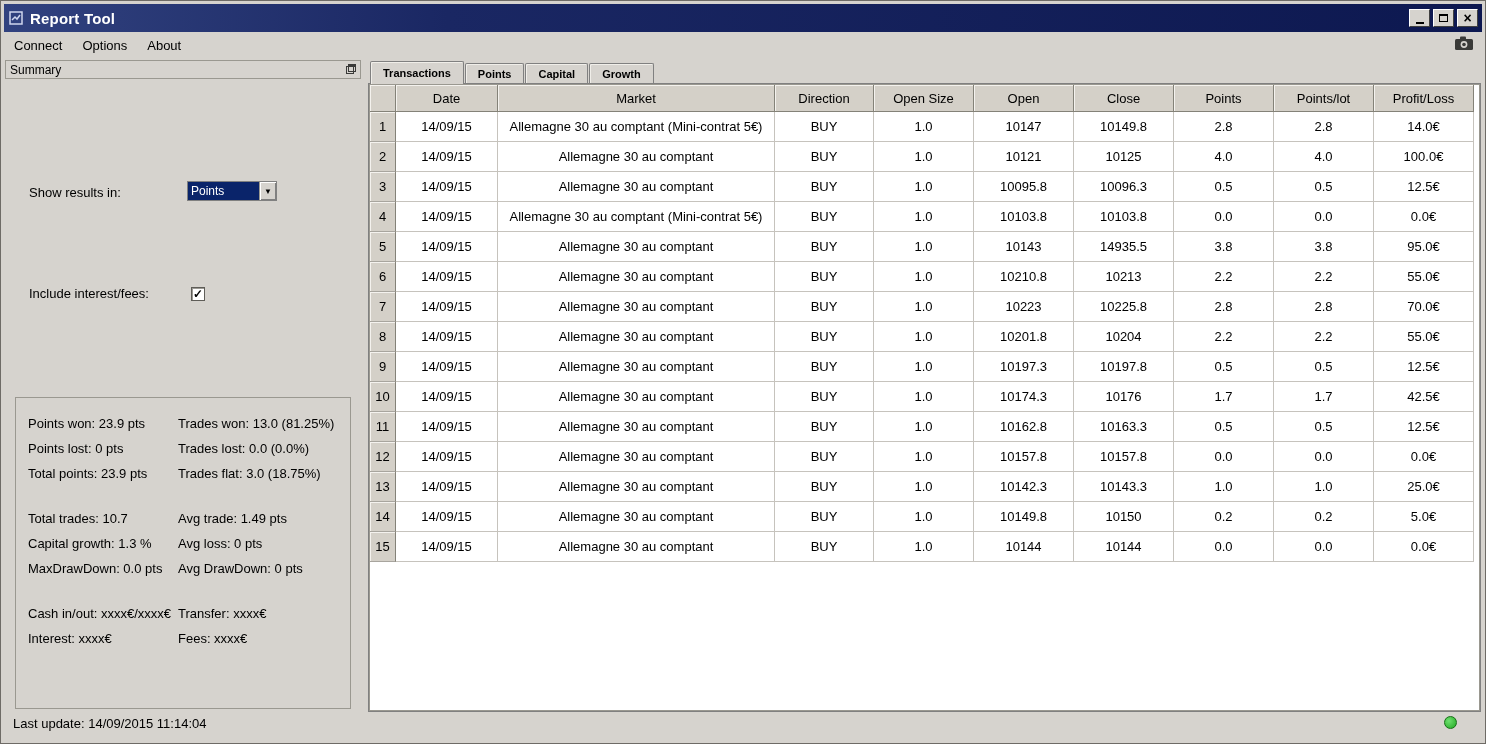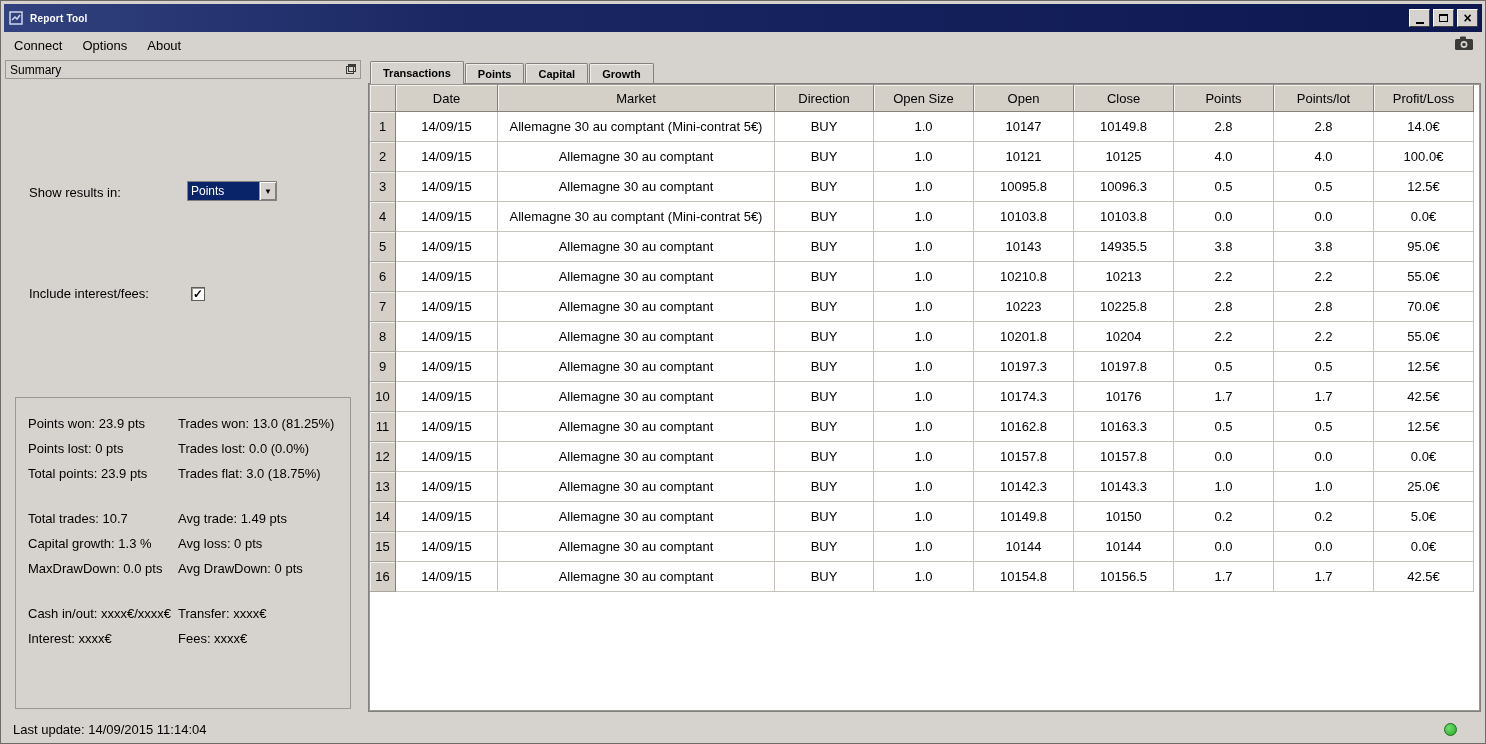--- a/index.html
+++ b/index.html
@@ -12,21 +12,21 @@
     width:1486px; height:744px; background:#d6d3ce;
     border:1px solid #6e6b66; display:flex; flex-direction:column; padding:3px 3px 0 3px;
   }
   
   .titlebar {
     height:28px; flex:0 0 28px;
     background:linear-gradient(90deg,#31427f 0%,#1a2763 30%,#0d1850 100%);
     display:flex; align-items:center; gap:6px; padding:0 4px; color:#fff;
   }
   .app-icon { width:16px; height:16px; display:flex; align-items:center; justify-content:center; }
-  .title-text { font-weight:bold; font-size:10px; letter-spacing:.2px; }
+  .title-text { font-weight:bold; font-size:15px; letter-spacing:.2px; }
   .win-buttons { margin-left:auto; display:flex; gap:3px; align-items:center; }
   .win-btn {
     width:21px; height:18px; background:#d6d3ce; color:#000;
     border:1px solid #fff; border-right-color:#404040; border-bottom-color:#404040;
     display:flex; align-items:center; justify-content:center; font-size:12px; line-height:1;
     cursor:default;
   }
   .win-btn.close { font-weight:bold; font-size:14px; }
   .glyph-min { display:block; width:8px; height:2px; background:#000; margin-top:9px; }
   .glyph-max { display:block; width:9px; height:8px; border:1px solid #000; border-top-width:2px; }
@@ -97,21 +97,21 @@
   .rownum {
     height:30px; background:#d4d0c8; font-weight:normal; font-size:13px; text-align:center;
     border-right:1px solid #848278; border-bottom:1px solid #a8a59e;
     box-shadow:inset 1px 1px 0 #f4f2ee;
   }
   .cell {
     height:30px; background:#fff; text-align:center; font-size:13px;
     border-right:1px solid #c6c3bd; border-bottom:1px solid #c6c3bd; padding:0 2px;
   }
   
-  .statusbar { height:27px; flex:0 0 27px; display:flex; align-items:center; padding:0 9px; }
+  .statusbar { height:27px; flex:0 0 27px; display:flex; padding:0 9px; }
   .status-dot {
     margin-left:auto; width:13px; height:13px; border-radius:50%;
     background:radial-gradient(circle at 35% 35%, #6fe06f, #22a822); border:1px solid #157015; margin-right:16px;
   }
 </style>
 </head>
 <body>
 
 <div class="window">
 
@@ -426,32 +426,20 @@
                   <td class="cell">14/09/15</td>
                   <td class="cell">Allemagne 30 au comptant</td>
                   <td class="cell">BUY</td>
                   <td class="cell">1.0</td>
                   <td class="cell">10144</td>
                   <td class="cell">10144</td>
                   <td class="cell">0.0</td>
                   <td class="cell">0.0</td>
                   <td class="cell">0.0€</td>
                 </tr>
-                <tr class="row">
-                  <th class="rownum">16</th>
-                  <td class="cell">14/09/15</td>
-                  <td class="cell">Allemagne 30 au comptant</td>
-                  <td class="cell">BUY</td>
-                  <td class="cell">1.0</td>
-                  <td class="cell">10154.8</td>
-                  <td class="cell">10156.5</td>
-                  <td class="cell">1.7</td>
-                  <td class="cell">1.7</td>
-                  <td class="cell">42.5€</td>
-                </tr>
               </tbody>
           </table>
         </div>
       </div>
     </div>
 
   </div>
 
   <div class="statusbar">
     <span>Last update: 14/09/2015 11:14:04</span>

